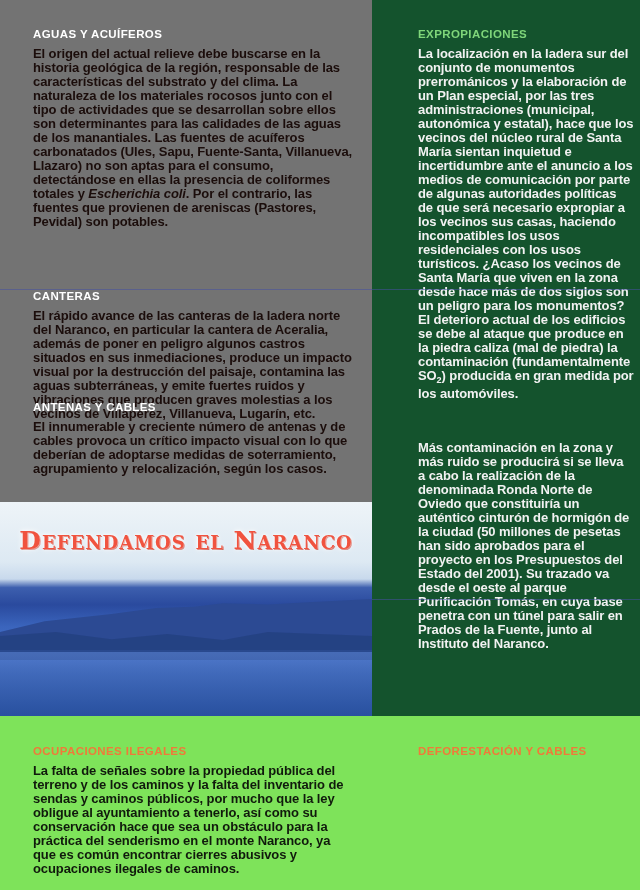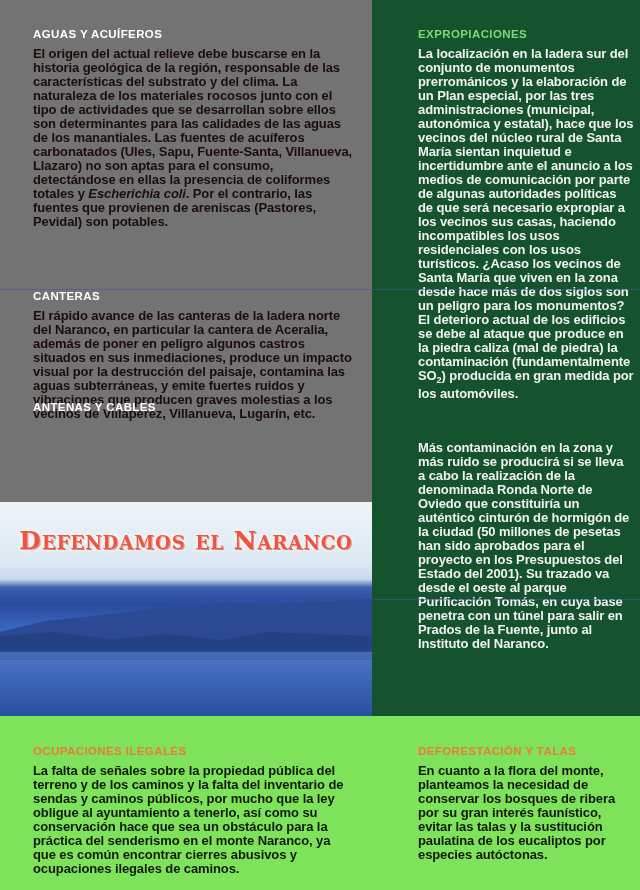--- a/index.html
+++ b/index.html
@@ -52,20 +52,21 @@
     <div class="body-text"><span>El origen del actual relieve debe buscarse en la historia geológica de la región, responsable de las características del substrato y del clima. La naturaleza de los materiales rocosos junto con el tipo de actividades que se desarrollan sobre ellos son determinantes para las calidades de las aguas de los manantiales. Las fuentes de acuíferos carbonatados (Ules, Sapu, Fuente-Santa, Villanueva, Llazaro) no son aptas para el consumo, detectándose en ellas la presencia de coliformes totales y </span><em>Escherichia coli</em><span>. Por el contrario, las fuentes que provienen de areniscas (Pastores, Pevidal) son potables.</span></div>
   </div>
 
   <div class="section" style="left:33px; top:246px; width:320px;margin-top:44px;">
     <div class="heading">CANTERAS</div>
     <div class="body-text">El rápido avance de las canteras de la ladera norte del Naranco, en particular la cantera de Aceralia, además de poner en peligro algunos castros situados en sus inmediaciones, produce un impacto visual por la destrucción del paisaje, contamina las aguas subterráneas, y emite fuertes ruidos y vibraciones que producen graves molestias a los vecinos de Villapérez, Villanueva, Lugarín, etc.</div>
   </div>
 
   <div class="section" style="left:33px; top:401px; width:320px;">
     <div class="heading">ANTENAS Y CABLES</div>
+    <div class="body-text">El innumerable y creciente número de antenas y de cables provoca un crítico impacto visual con lo que deberían de adoptarse medidas de soterramiento, agrupamiento y relocalización, según los casos.</div>
   </div>
 </div>
 
 <div class="panel photo-panel">
   <div class="mountain ridge-back"></div>
   <div class="mountain ridge-front"></div>
   <div class="mountain mist"></div>
   <div class="title">Defendamos el Naranco</div>
 </div>
 
@@ -80,19 +81,18 @@
   </div>
 </div>
 
 <div class="panel green-panel">
   <div class="section" style="left:33px; top:29px; width:320px;">
     <div class="heading">OCUPACIONES ILEGALES</div>
     <div class="body-text">La falta de señales sobre la propiedad pública del terreno y de los caminos y la falta del inventario de sendas y caminos públicos, por mucho que la ley obligue al ayuntamiento a tenerlo, así como su conservación hace que sea un obstáculo para la práctica del senderismo en el monte Naranco, ya que es común encontrar cierres abusivos y ocupaciones ilegales de caminos.</div>
   </div>
 
   <div class="section" style="left:418px; top:29px; width:210px;">
-    <div class="heading">DEFORESTACIÓN Y TALAS</div>
-    <div class="body-text">En cuanto a la flora del monte, planteamos la necesidad de conservar los bosques de ribera por su gran interés faunístico, evitar las talas y la sustitución paulatina de los eucaliptos por especies autóctonas.</div>
+    <div class="heading">DEFORESTACIÓN Y CABLES</div>
   </div>
 </div>
 
 <div class="fold-line" style="left:0; top:289px; width:640px;"></div>
 <div class="fold-line" style="left:372px; top:599px; width:268px;"></div>
 
 </body></html>

